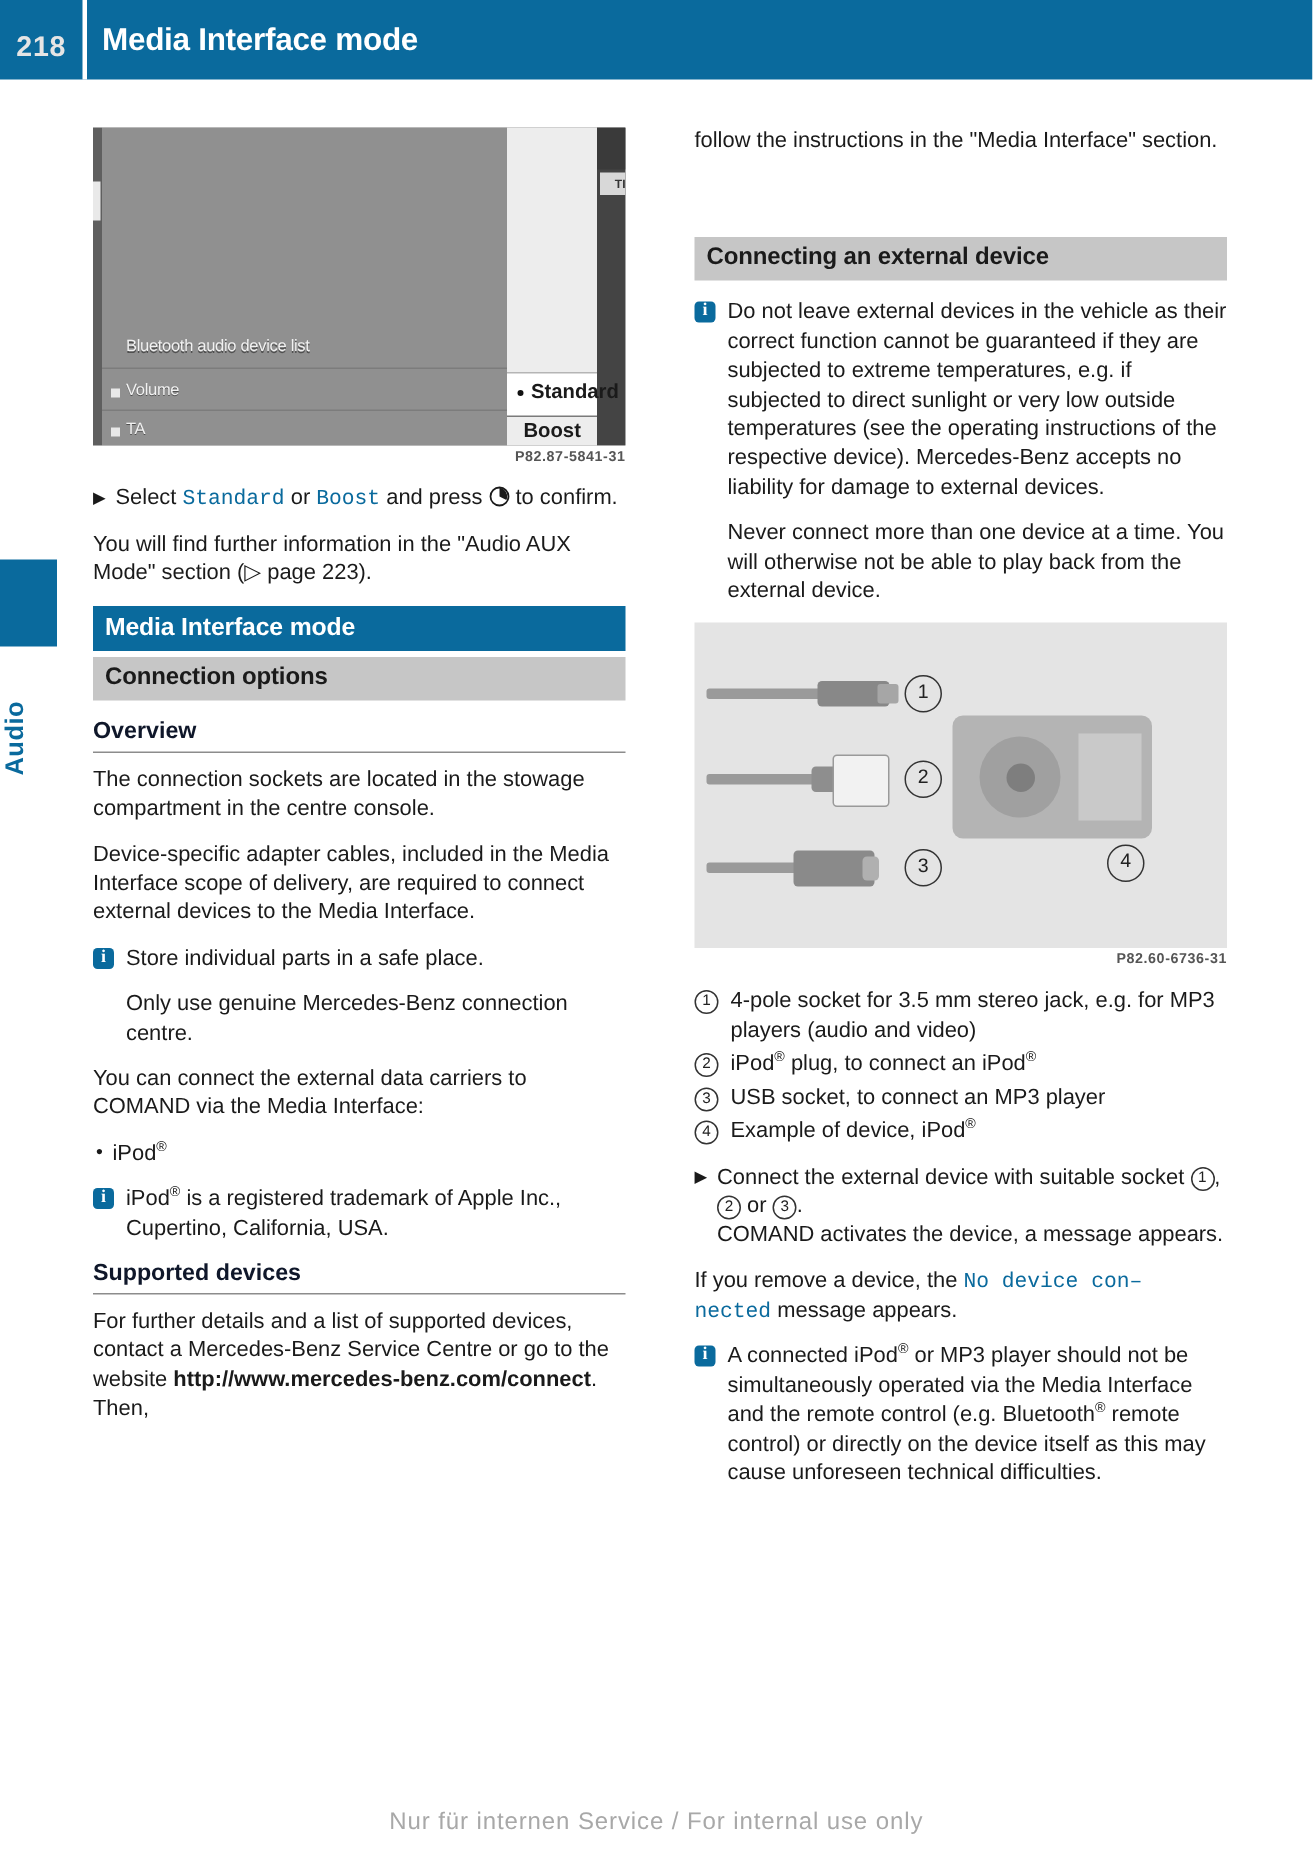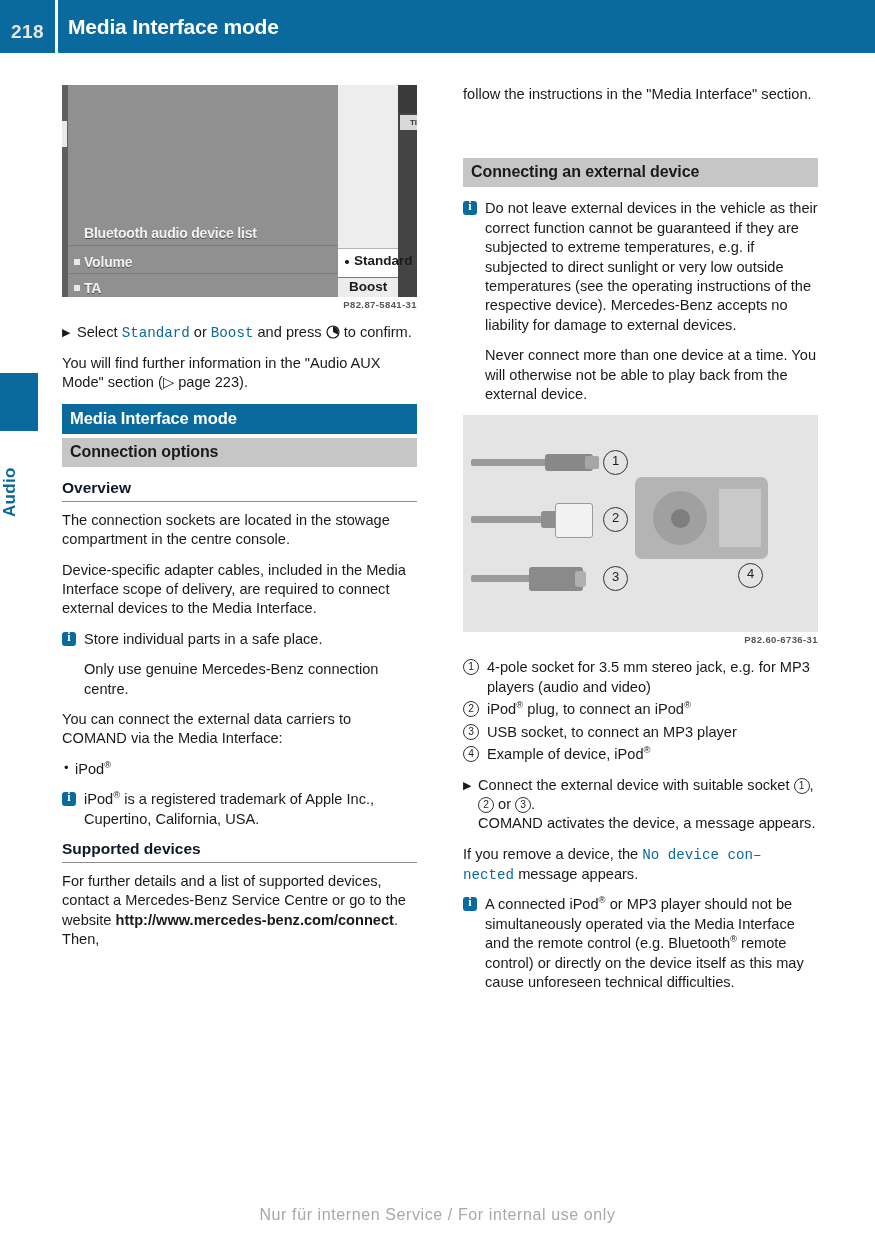--- a/index.html
+++ b/index.html
@@ -69,21 +69,21 @@
   
   .fig1{position:relative;width:355px;height:212px;background:#8e8e8e;overflow:hidden;}
   .fig1 .f1-leftedge{position:absolute;left:0;top:0;width:6px;height:212px;background:#5f5f5f;}
   .fig1 .f1-tab{position:absolute;left:0;top:36px;width:5px;height:26px;background:#e9e9e9;}
   .fig1 .f1-main{position:absolute;left:6px;top:0;width:270px;height:212px;background:#909090;}
   .fig1 .f1-right{position:absolute;left:276px;top:0;width:60px;height:212px;background:#ededed;}
   .fig1 .f1-dark{position:absolute;left:336px;top:0;width:19px;height:212px;background:#444;}
   .fig1 .f1-darktop{position:absolute;left:336px;top:0;width:19px;height:28px;background:#3a3a3a;}
   .fig1 .f1-ti{position:absolute;left:338px;top:30px;width:17px;height:15px;background:#d8d8d8;
     color:#333;font-size:8px;text-align:right;line-height:15px;font-weight:bold;}
-  .fig1 .f1-txt{position:absolute;color:#f2f2f2;font-size:14px;font-weight:bold;
+  .fig1 .f1-txt{position:absolute;color:#f2f2f2;font-size:11px;font-weight:normal;
     letter-spacing:-0.2px;text-shadow:0 1px 0 rgba(0,0,0,0.45);}
   .fig1 .f1-bt{left:22px;top:140px;}
   .fig1 .f1-vol{left:22px;top:169px;}
   .fig1 .f1-ta{left:22px;top:195px;}
   .fig1 .f1-sq{position:absolute;left:12px;width:6px;height:6px;background:#e8e8e8;}
   .fig1 .f1-sel{position:absolute;left:276px;top:163px;width:60px;height:28px;background:#ffffff;
     border-top:1px solid #b5b5b5;border-bottom:1px solid #7a7a7a;}
   .fig1 .f1-sel-t{position:absolute;left:292px;top:168px;color:#1a1a1a;font-size:13.5px;font-weight:bold;}
   .fig1 .f1-dot{position:absolute;left:283px;top:175px;width:4px;height:4px;background:#111;border-radius:50%;}
   .fig1 .f1-bo{position:absolute;left:287px;top:194px;color:#1a1a1a;font-size:13.5px;font-weight:bold;}

